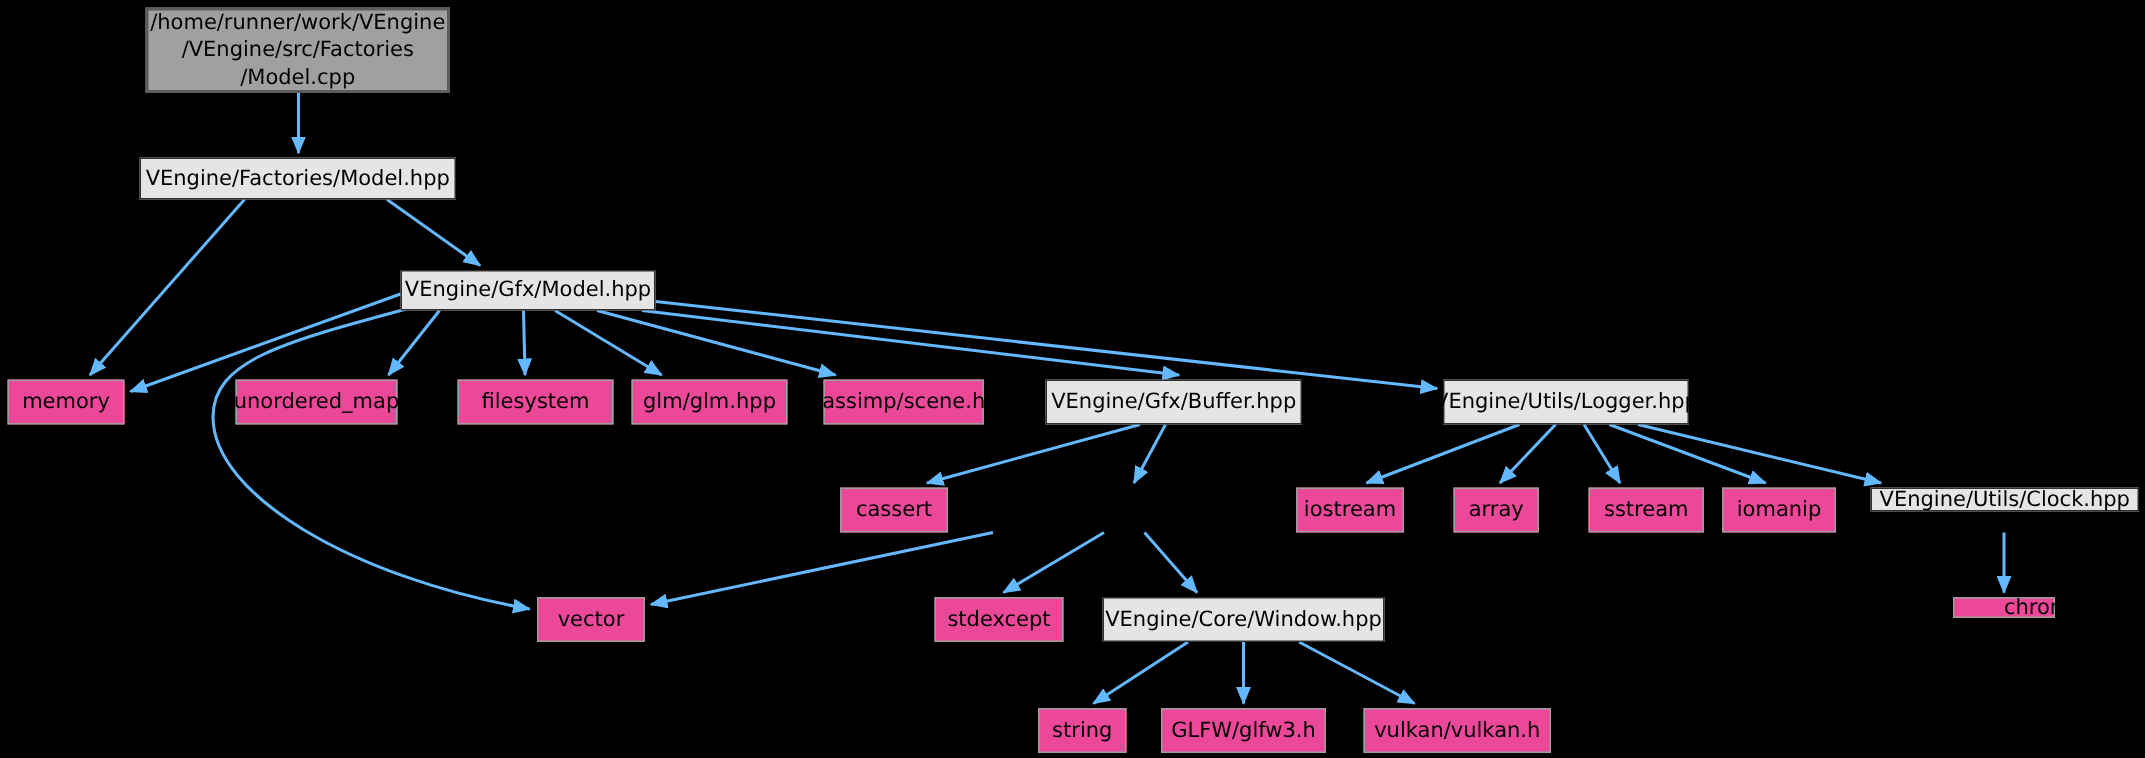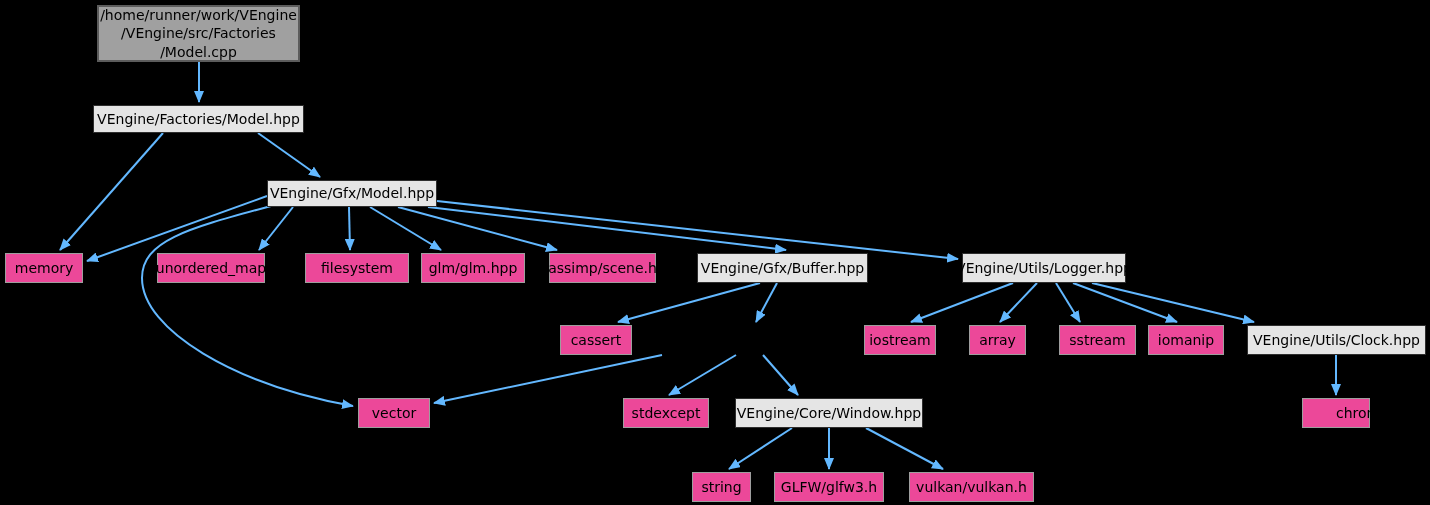--- a/index.html
+++ b/index.html
@@ -117,29 +117,29 @@
 
 
   <div class="node leaf-node" style="left:864px; top:325px; width:72px; height:30px;">iostream</div>
 
   <div class="node leaf-node" style="left:969px; top:325px; width:57px; height:30px;">array</div>
 
   <div class="node leaf-node" style="left:1018px; top:325px; width:77px; height:30px;margin-left:41px;">sstream</div>
 
   <div class="node leaf-node" style="left:1148px; top:325px; width:76px; height:30px;">iomanip</div>
 
-  <div class="node header-node" style="left:1247px; top:325px; width:179px; height:30px;">VEngine/Utils/Clock.hpp</div>
+  <div class="node header-node" style="left:1247px; top:325px; width:179px; height:16px;">VEngine/Utils/Clock.hpp</div>
 
   <div class="node leaf-node" style="left:358px; top:398px; width:72px; height:30px;">vector</div>
 
   <div class="node leaf-node" style="left:623px; top:398px; width:86px; height:30px;">stdexcept</div>
 
   <div class="node header-node" style="left:735px; top:398px; width:188px; height:30px;">VEngine/Core/Window.hpp</div>
 
-  <div class="node leaf-node" style="left:1302px; top:398px; width:68px; height:30px;padding-left:48px;">chrono</div>
+  <div class="node leaf-node" style="left:1302px; top:398px; width:68px; height:14px;padding-left:48px;">chrono</div>
 
   <div class="node leaf-node" style="left:692px; top:472px; width:59px; height:30px;">string</div>
 
   <div class="node leaf-node" style="left:774px; top:472px; width:110px; height:30px;">GLFW/glfw3.h</div>
 
   <div class="node leaf-node" style="left:909px; top:472px; width:125px; height:30px;">vulkan/vulkan.h</div>
 
 </div>
 
 </body></html>

